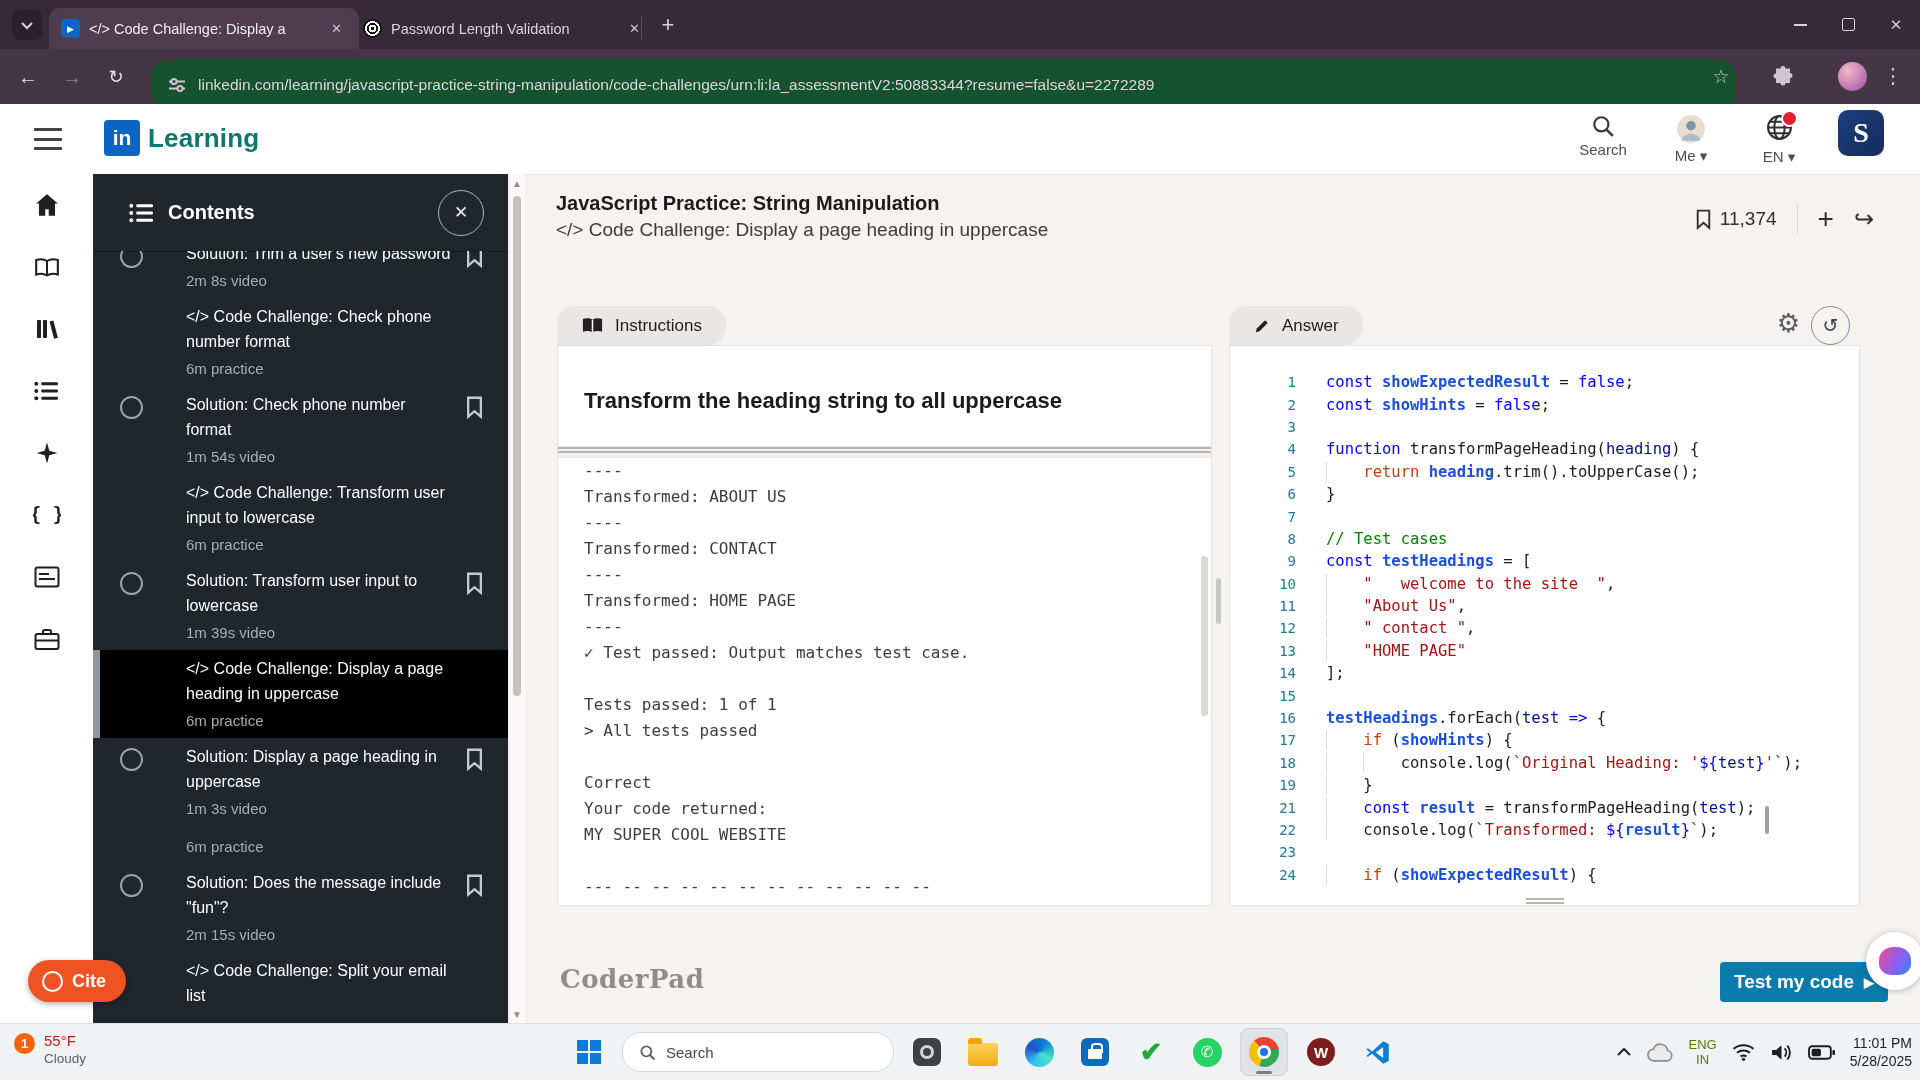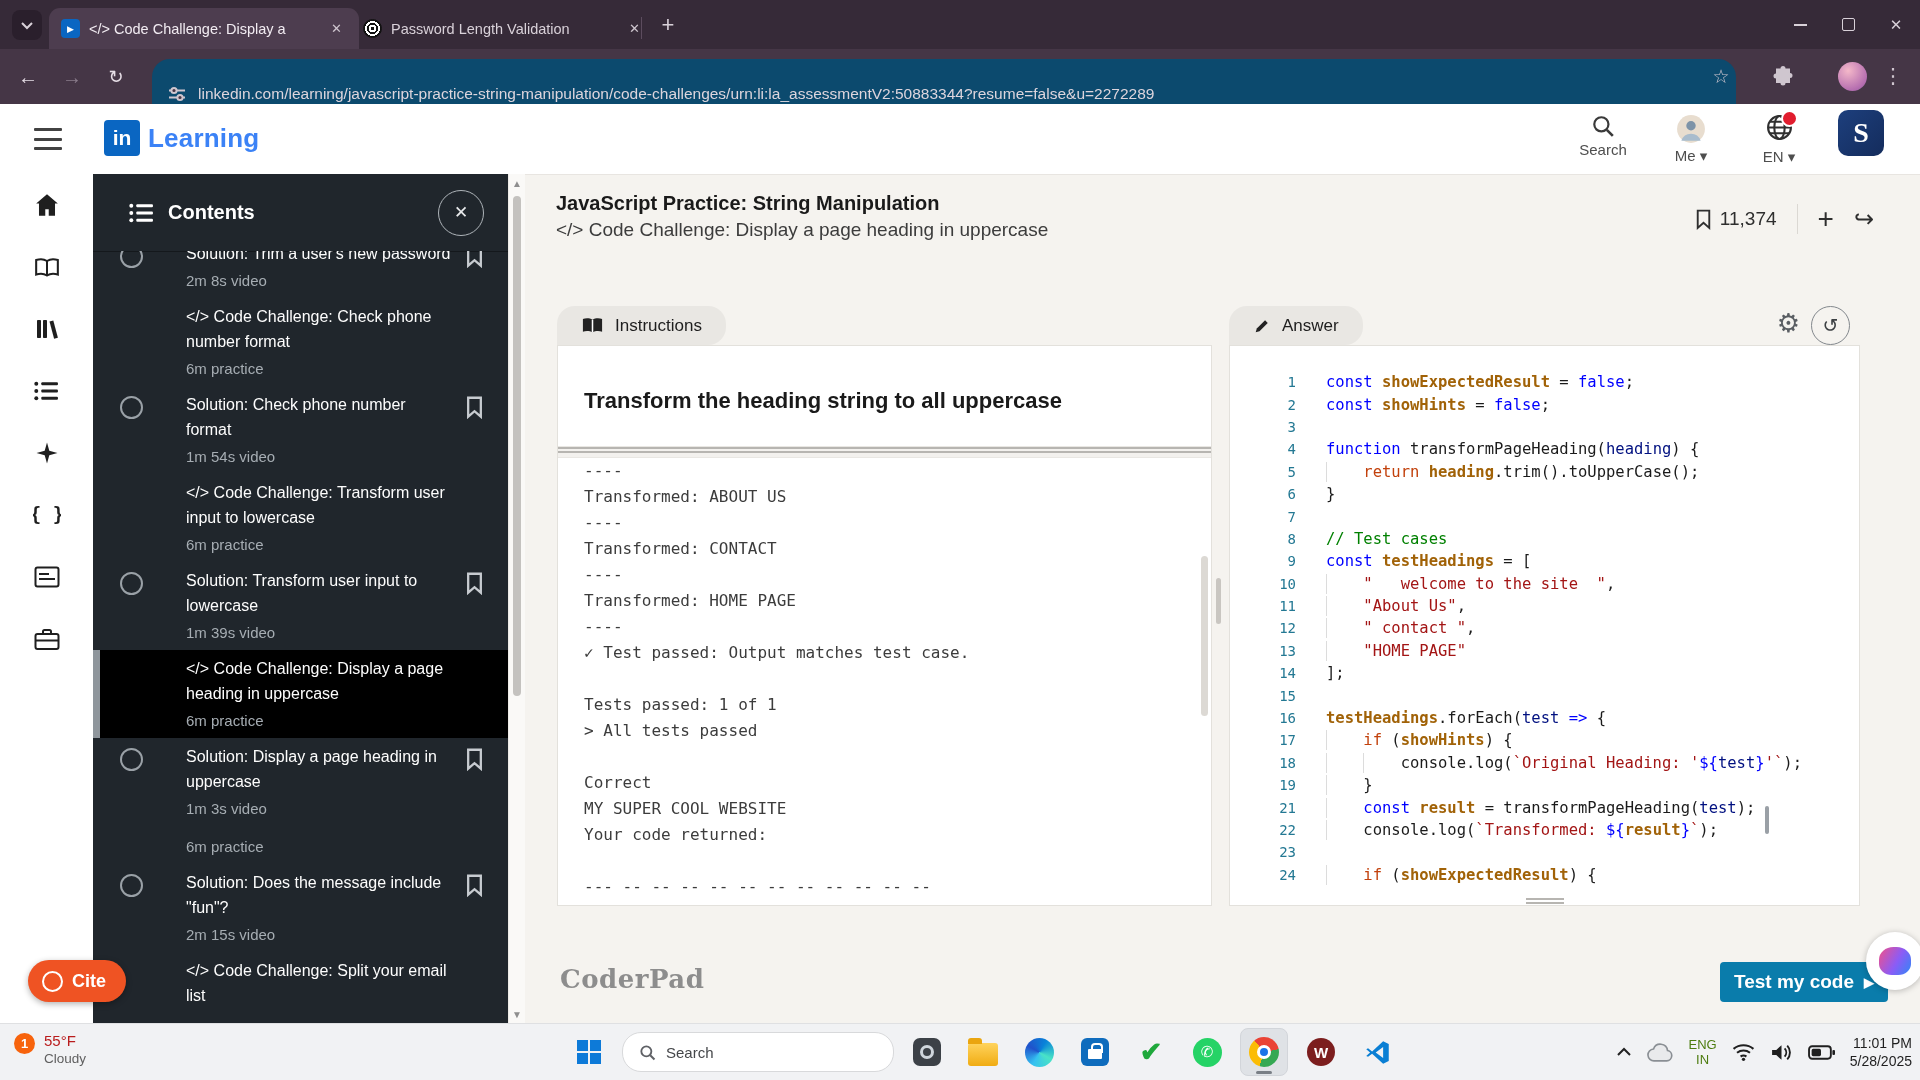--- a/index.html
+++ b/index.html
@@ -22,35 +22,35 @@
   .newtab{position:absolute;left:654px;top:11px;width:28px;height:28px;color:#d9d1d9;font-size:22px;
           display:flex;align-items:center;justify-content:center;border-radius:6px;}
   .wincontrols{position:absolute;right:0;top:0;height:49px;display:flex;}
   .wc{width:48px;height:49px;display:flex;align-items:center;justify-content:center;color:#d9d1d9;font-size:15px;}
   .wc-minbar{width:13px;height:2px;background:#d9d1d9;}
   .wc-maxbox{width:11px;height:11px;border:1.5px solid #d9d1d9;border-radius:2px;}
   .toolbar{position:absolute;left:0;top:49px;width:100%;height:55px;background:#453646;}
   .navbtn{position:absolute;top:12px;width:32px;height:32px;display:flex;align-items:center;justify-content:center;
           font-size:20px;color:#e6dee6;border-radius:50%;}
   .navbtn.dim{color:#8b7d8c;}
-  .urlpill{position:absolute;left:152px;top:10px;width:1552px;height:36px;border-radius:18px;background:#0c4a6e;
-           display:flex;align-items:center;padding:17px 16px;gap:12px;}
+  .urlpill{position:absolute;left:152px;top:10px;width:1552px;height:36px;border-radius:18px;background:#14532d;
+           display:flex;align-items:center;padding:8px 16px;gap:12px;}
   .urltext{color:#ddd5dd;font-size:15.5px;white-space:nowrap;overflow:hidden;}
   .tb-ic{position:absolute;top:12px;width:30px;height:30px;display:flex;align-items:center;justify-content:center;
          color:#cfc6cf;font-size:19px;border-radius:50%;}
   .avatar-tb{position:absolute;left:1838px;top:13px;width:29px;height:29px;border-radius:50%;
              background:radial-gradient(circle at 35% 30%,#f4b8c9,#b66fb0 70%,#8b5a9e);}
   
   .liheader{position:absolute;left:0;top:104px;width:100%;height:70px;background:#fff;border-bottom:1px solid #e8e5e1;}
   .hamb{position:absolute;left:34px;top:24px;width:28px;height:22px;display:flex;flex-direction:column;justify-content:space-between;}
   .hamb span{height:3px;background:#424242;border-radius:1px;}
   .lilogo{position:absolute;left:104px;top:16px;display:flex;align-items:center;gap:8px;}
   .inbox{width:36px;height:36px;background:#0a66c2;border-radius:4px;color:#fff;font-weight:bold;font-size:21px;
          display:flex;align-items:center;justify-content:center;}
-  .brand{color:#3b82f6;font-size:26px;font-weight:600;letter-spacing:.2px;}
+  .brand{color:#0f766e;font-size:26px;font-weight:600;letter-spacing:.2px;}
   .hright{position:absolute;right:36px;top:108px;display:flex;align-items:flex-start;gap:30px;}
   .hitem{width:58px;display:flex;flex-direction:column;align-items:center;gap:3px;padding-top:6px;}
   .hlabel{font-size:15px;color:#4e4e4e;}
   .globewrap{position:relative;}
   .reddot{position:absolute;right:-5px;top:-4px;width:13px;height:13px;border-radius:50%;background:#e11d2e;border:2px solid #fff;}
   .slogo{width:46px;height:46px;border-radius:10px;background:linear-gradient(135deg,#1d3f7d,#142c5c);color:#fff;
          font-family:"Liberation Serif",serif;font-weight:bold;font-size:28px;display:flex;align-items:center;justify-content:center;margin-top:2px;}
   
   .rail{position:absolute;left:0;top:174px;width:93px;bottom:56px;background:#fff;border-right:1px solid #efece8;}
   .rail-item{height:62px;display:flex;align-items:center;justify-content:center;}
@@ -100,21 +100,21 @@
             min-height:26px;color:#3c3c3c;}
   .iscroll{position:absolute;right:3px;top:210px;width:7px;height:160px;border-radius:4px;background:#dcd9d4;}
   .vhandle{position:absolute;left:1216px;top:578px;width:5px;height:46px;border-radius:3px;background:#c9c6c1;}
   
   .code{position:absolute;left:0;right:4px;top:25px;bottom:0;overflow:hidden;}
   .cl{display:flex;height:22.4px;white-space:pre;font-family:"DejaVu Sans Mono",monospace;font-size:15.5px;align-items:center;}
   .cl .ln{width:66px;flex:none;text-align:right;color:#237893;font-size:14px;}
   .cl .ct{margin-left:30px;position:relative;}
   .cl .g{position:absolute;top:-1px;bottom:-1px;width:1px;background:#dcdcdc;}
   .tk-k{color:#0000ff;}.tk-c{color:#c2410c;}.tk-s{color:#a31515;}.tk-m{color:#008000;}
-  .tk-v{color:#a16207;font-weight:bold;}.tk-i{color:#001080;}.tk-p{color:#1b1b1b;}
+  .tk-v{color:#1d4ed8;font-weight:bold;}.tk-i{color:#001080;}.tk-p{color:#1b1b1b;}
   .cscroll{position:absolute;right:90px;top:460px;width:4px;height:28px;background:#9aa0a6;border-radius:2px;}
   .hhandle{position:absolute;left:50%;bottom:1px;transform:translateX(-50%);width:38px;}
   .hhandle i{display:block;height:2px;background:#b7b5b1;margin-top:2px;}
   
   .coderpad{position:absolute;left:560px;top:964px;font-family:"DejaVu Serif",serif;font-weight:bold;
             font-size:26px;color:#8d8d8d;letter-spacing:.5px;}
   .testbtn{position:absolute;left:1720px;top:962px;width:168px;height:40px;border-radius:4px;background:#0a7cab;
            color:#fff;font-size:19px;font-weight:bold;display:flex;align-items:center;justify-content:center;gap:10px;}
   .testbtn .play{font-size:13px;}
   .brainbadge{position:absolute;left:1866px;top:932px;width:58px;height:58px;border-radius:50%;background:#fff;
@@ -475,22 +475,22 @@
           <div class="con-line">Transformed: CONTACT</div>
           <div class="con-line">----</div>
           <div class="con-line">Transformed: HOME PAGE</div>
           <div class="con-line">----</div>
           <div class="con-line">✓ Test passed: Output matches test case.</div>
           <div class="con-line">&nbsp;</div>
           <div class="con-line">Tests passed: 1 of 1</div>
           <div class="con-line">&gt; All tests passed</div>
           <div class="con-line">&nbsp;</div>
           <div class="con-line">Correct</div>
+          <div class="con-line">Your code returned:</div>
           <div class="con-line">MY SUPER COOL WEBSITE</div>
-          <div class="con-line">Your code returned:</div>
           <div class="con-line">&nbsp;</div>
           <div class="con-line">--- -- -- -- -- -- -- -- -- -- -- --</div>
         </div>
       <div class="iscroll"></div>
     </div>
   </div>
 
   <div class="vhandle"></div>
 
   <div class="pcol" style="left:1229px;width:631px;">

